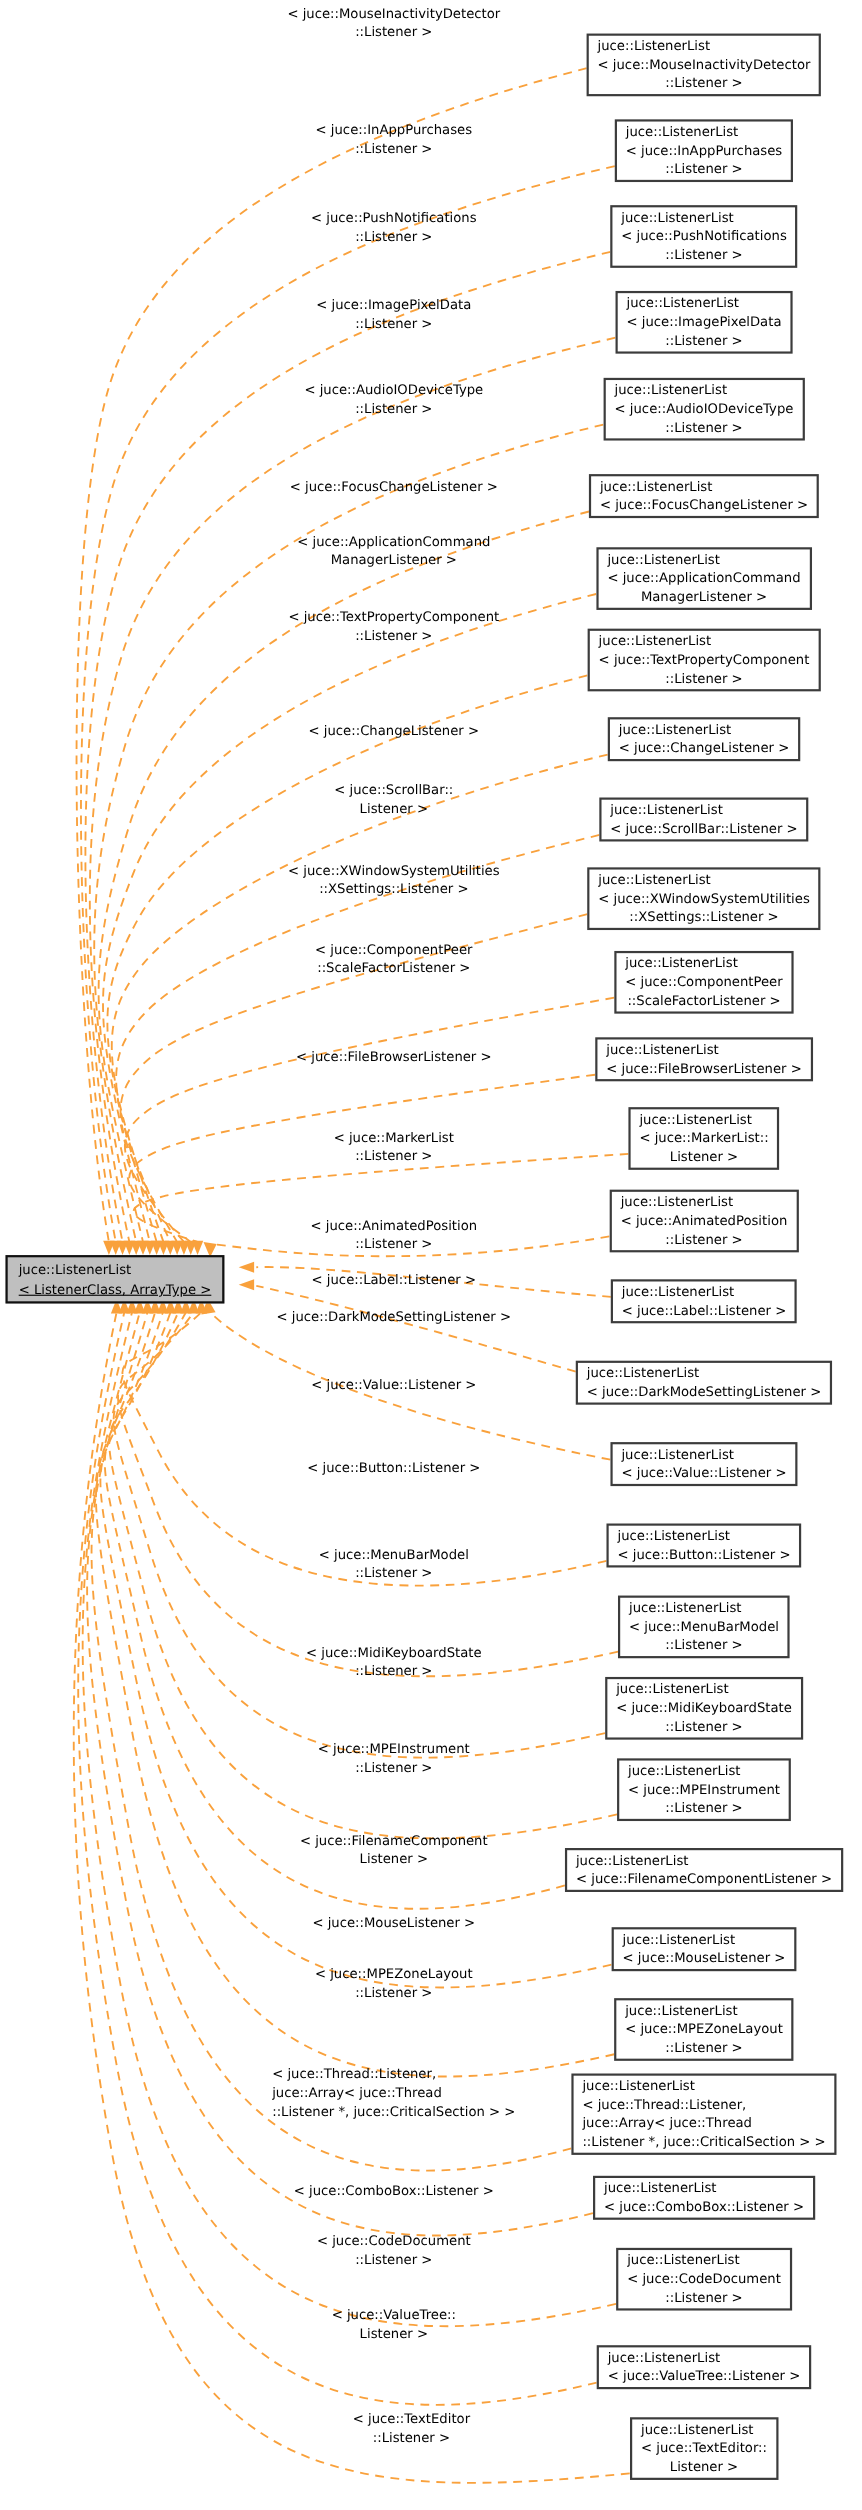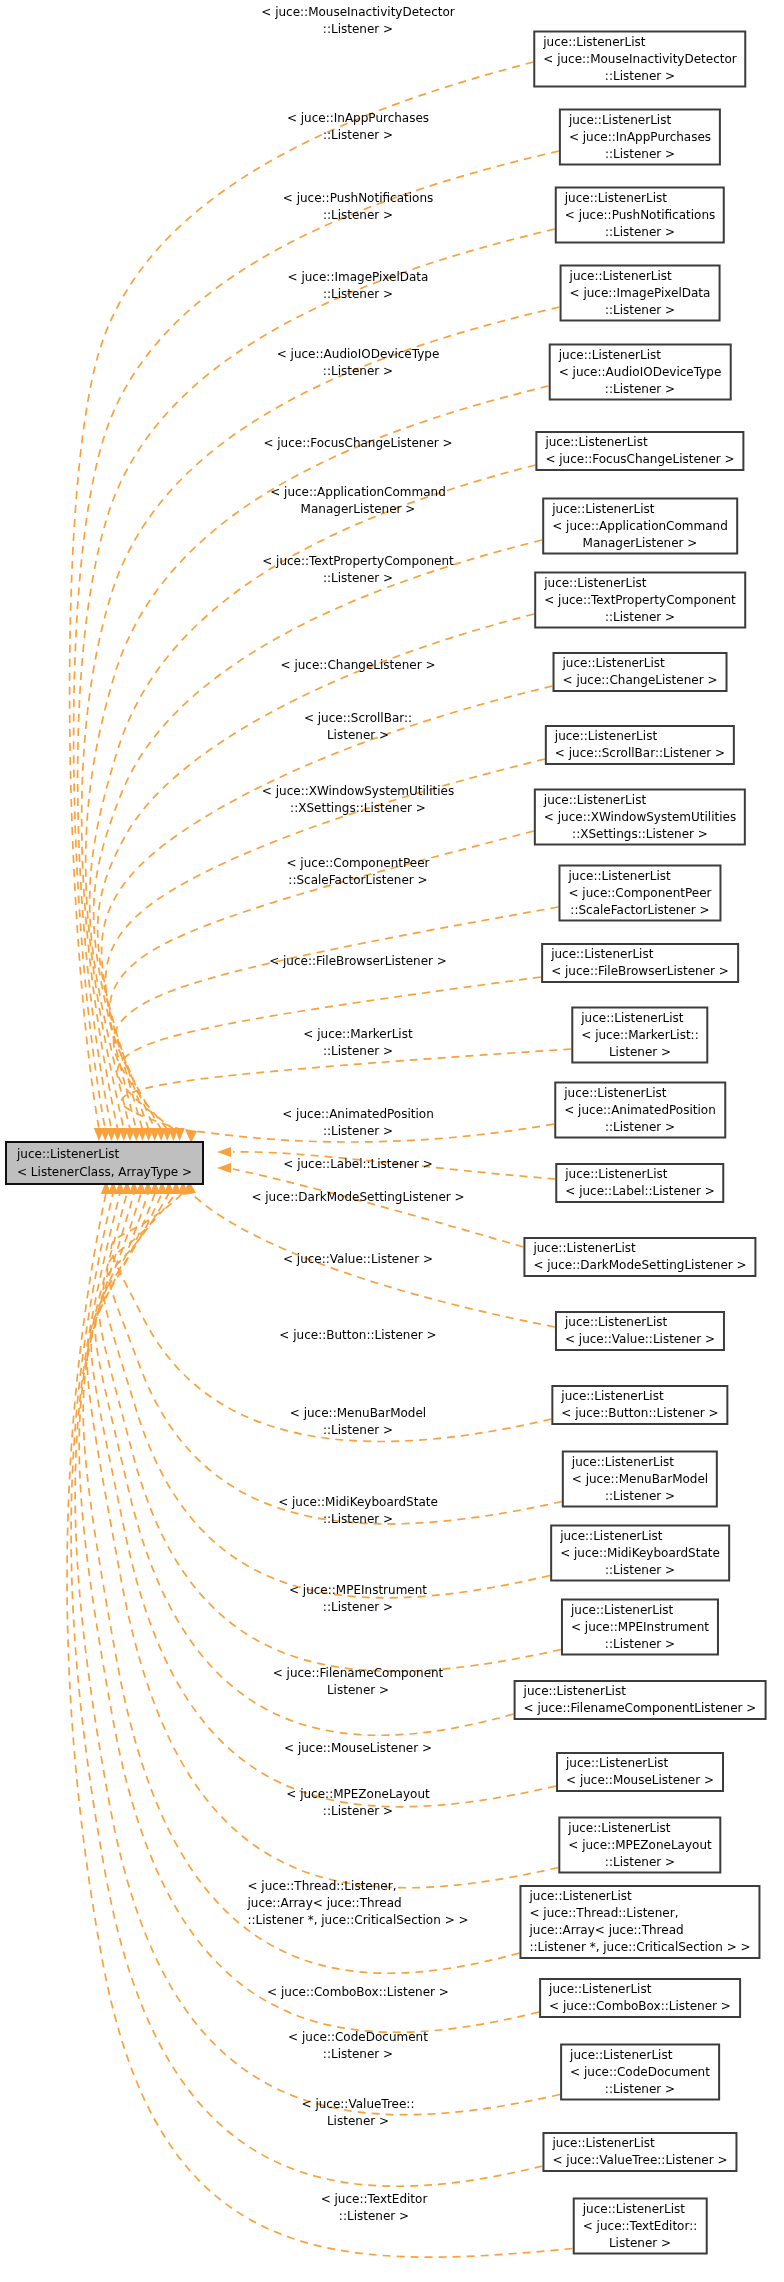--- a/index.html
+++ b/index.html
@@ -8,21 +8,21 @@
   #diagram{position:absolute;left:0;top:0;width:784px;height:2282px;}
   #edges{position:absolute;left:0;top:0;}
   .node-box{position:absolute;background:#ffffff;border:2px solid #3c3c3c;
             padding:1px 8px;font-size:12px;line-height:17px;white-space:nowrap;
             transform:translate(-50%,-50%);}
   .node-box .ln{text-align:left;}
   .node-box .ln.last{text-align:center;}
   .center-node{position:absolute;border:2px solid #101010;
                padding:2px 10px;font-size:12px;line-height:18px;white-space:nowrap;}
   .center-node .ln{text-align:left;}
-  .center-node .ln.last{text-align:left;}
+  .center-node .ln.last{text-align:left;text-decoration:underline;}
   .edge-label{position:absolute;font-size:12px;line-height:17px;white-space:nowrap;
               transform:translate(-50%,-50%);}
   .edge-label .ln{text-align:left;}
   .edge-label .ln.last{text-align:center;}
 </style>
 </head>
 <body>
 
 <div id="diagram">
   <svg id="edges" width="784" height="2282" viewBox="0 0 784 2282">

